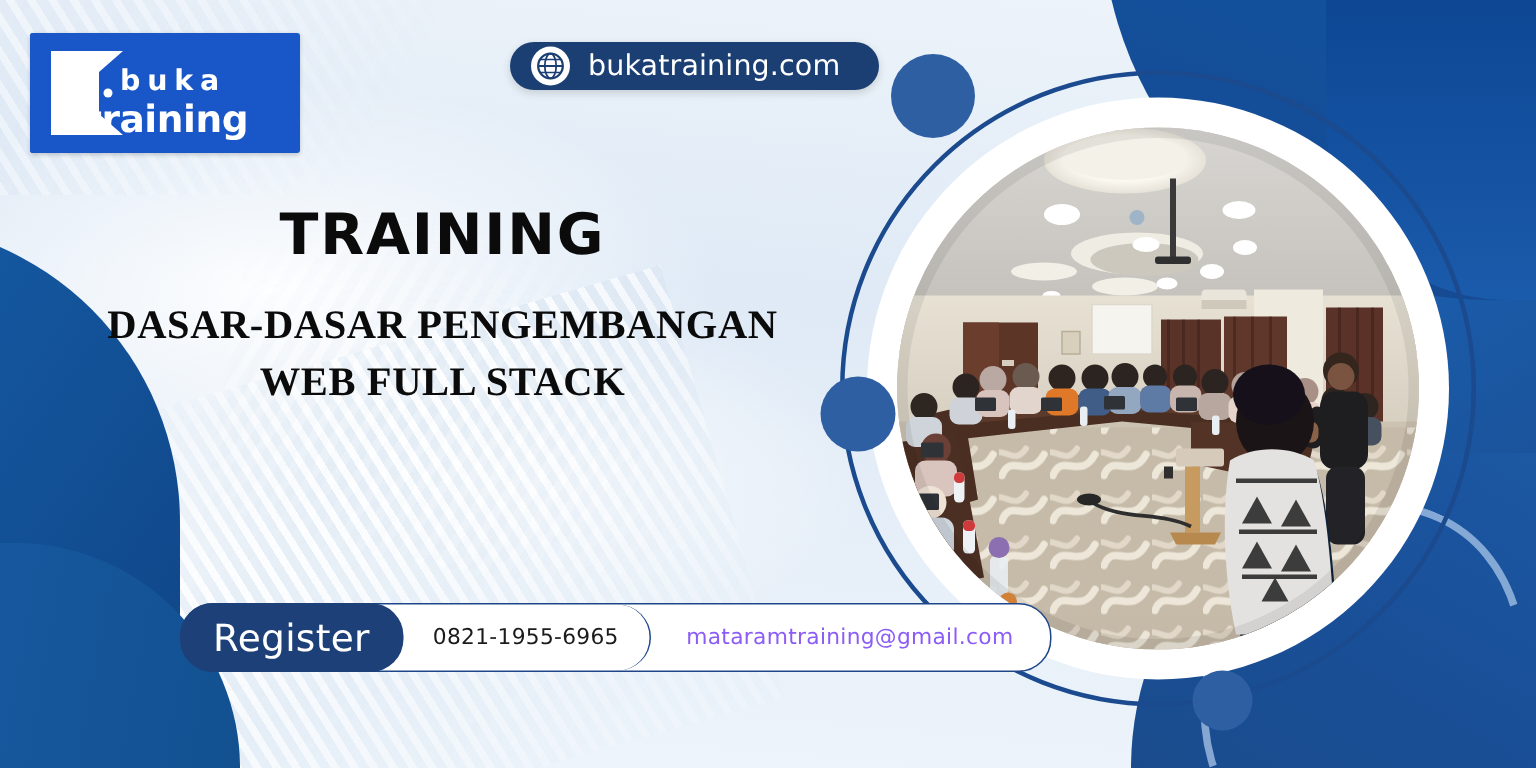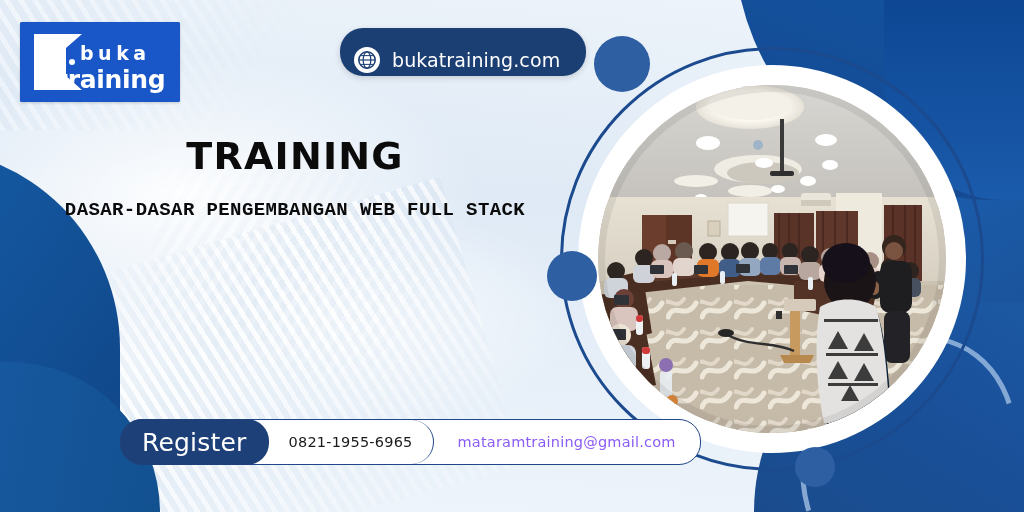--- a/index.html
+++ b/index.html
@@ -113,32 +113,32 @@
   .photo svg{display:block;width:348px;height:348px;}
 
   
   .dot{position:absolute;border-radius:50%;background:#2e5fa3;}
   .dot-a{left:594px;top:36px;width:56px;height:56px;}
   .dot-b{left:547px;top:251px;width:50px;height:50px;}
   .dot-c{left:795px;top:447px;width:40px;height:40px;}
 
   
   .logo{
-    position:absolute;left:20px;top:22px;width:160px;height:80px;
+    position:absolute;left:20px;top:22px;width:180px;height:80px;
     background:#1956c8;border-radius:2px;
     box-shadow:0 1px 3px rgba(0,0,0,.18);
     overflow:hidden;
   }
   .logo svg{display:block;}
 
   
   .url-pill{
     position:absolute;left:340px;top:28px;height:32px;
     display:flex;align-items:center;gap:12px;
-    padding:16px 26px 0 14px;
+    padding:0 26px 0 14px;
     background:#1b3f73;border-radius:23px;
     box-shadow:0 2px 6px rgba(0,0,0,.15);
   }
   .globe{
     width:26px;height:26px;border-radius:50%;
     background:#ffffff;display:flex;align-items:center;justify-content:center;flex:0 0 auto;
   }
   .globe svg{display:block;}
   .url-text{
     color:#ffffff;font-size:19px;letter-spacing:.1px;
@@ -149,27 +149,27 @@
   .headline{
     position:absolute;left:60px;top:135px;width:470px;
     text-align:center;color:#0b0b0b;
   }
   .h-main{
     font-size:38px;font-weight:bold;letter-spacing:1.2px;
     font-family:"DejaVu Sans", sans-serif;line-height:1.15;
   }
   .h-sub{
     margin-top:18px;
-    font-size:19px;font-weight:bold;letter-spacing:.4px;
-    font-family:Liberation Mono, monospace;line-height:1.42;
+    font-size:27px;font-weight:bold;letter-spacing:.4px;
+    font-family:Liberation Serif, serif;line-height:1.42;
   }
 
   
   .reg-bar{
-    position:absolute;left:120px;top:419px;height:44px;
+    position:absolute;left:120px;top:402px;height:44px;
     display:flex;align-items:stretch;
     background:#ffffff;border:1px solid #20468a;border-radius:22px;
   }
   .reg-btn{
     display:flex;align-items:center;justify-content:center;
     background:#1e4078;color:#ffffff;border-radius:22px;
     padding:0 22px;font-size:25px;letter-spacing:.2px;
     font-family:"DejaVu Sans", sans-serif;
     margin:-1px 0 -1px -1px;
   }

